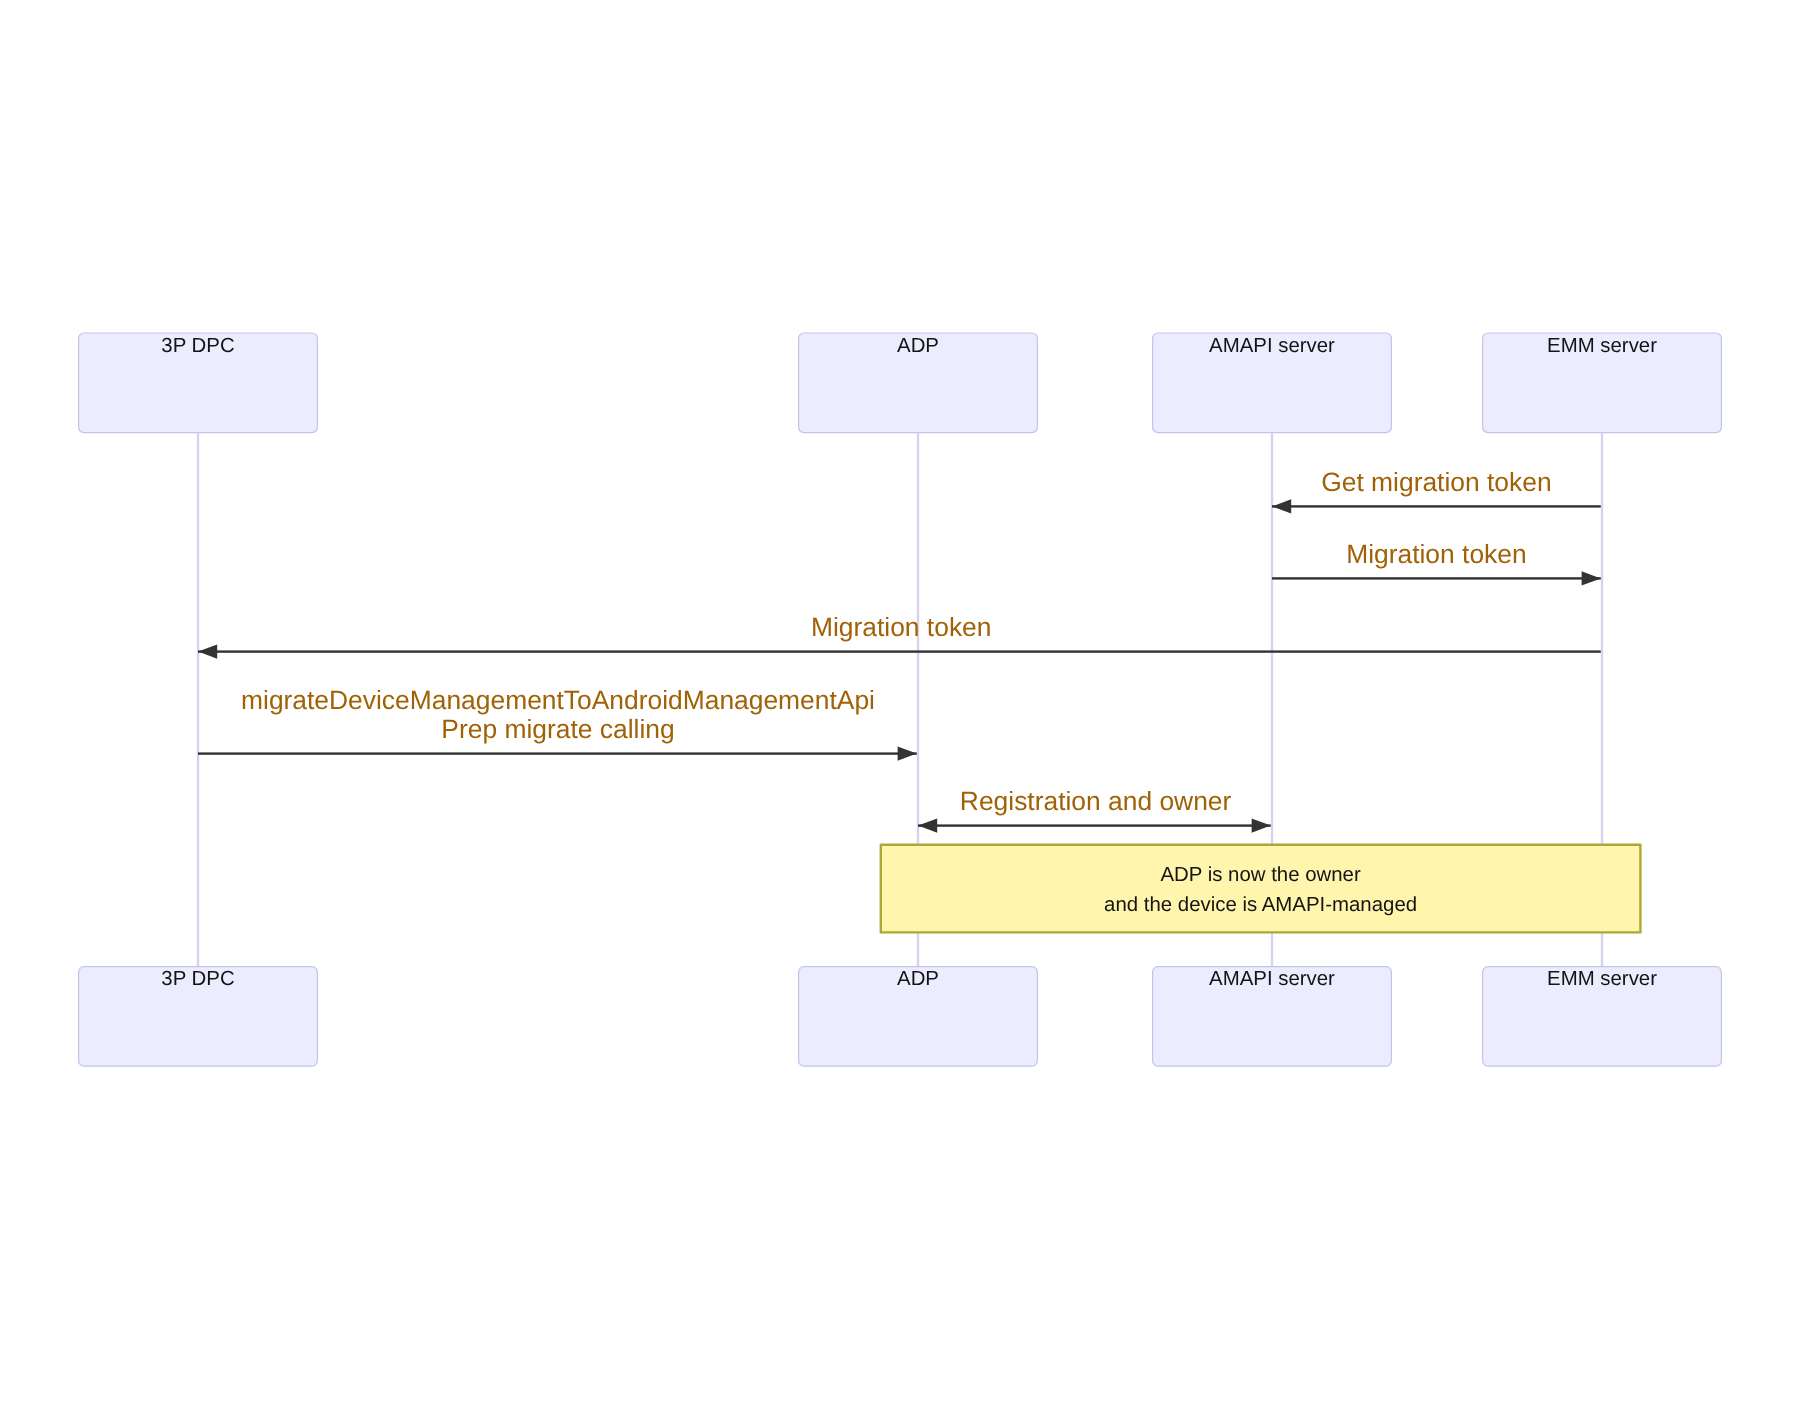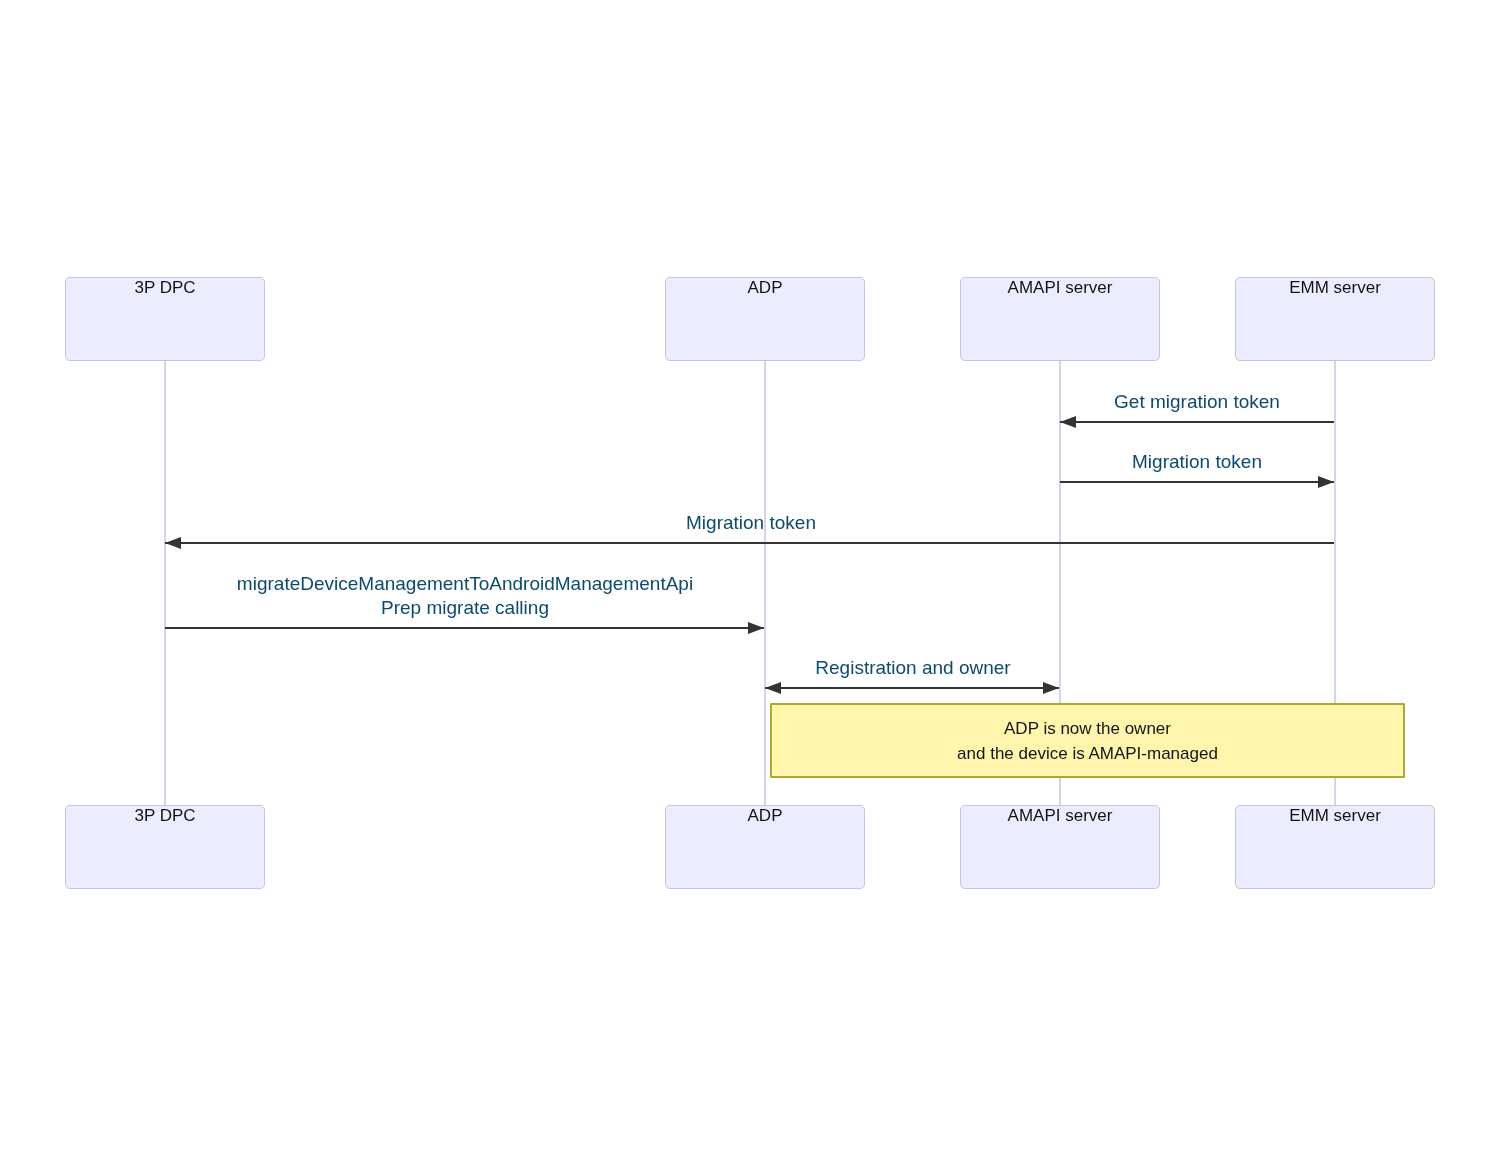--- a/index.html
+++ b/index.html
@@ -38,22 +38,22 @@
     top: 361px;
     height: 445px;
     background: #D9D2EE;
   }
 
   
   .msg-label {
     position: absolute;
     transform: translateX(-50%);
     white-space: nowrap;
-    font-size: 19px;
-    color: #0c4a6e;
+    font-size: 22px;
+    color: #a16207;
     text-align: center;
     line-height: 24px;
   }
 
   
   .arrow {
     position: absolute;
     height: 2px;
     background: #333333;
   }
@@ -87,21 +87,20 @@
     border: 2px solid #AAAA33;
     border-radius: 1px;
     display: flex;
     flex-direction: column;
     align-items: center;
     justify-content: center;
     font-size: 17px;
     color: #141414;
     line-height: 25px;
     text-align: center;
-    margin-left: 37px;
   }
 </style>
 </head>
 <body>
 
 <div class="canvas">
 
   <div class="lifeline" style="left:164px;"></div>
   <div class="lifeline" style="left:764px;"></div>
   <div class="lifeline" style="left:1059px;"></div>

